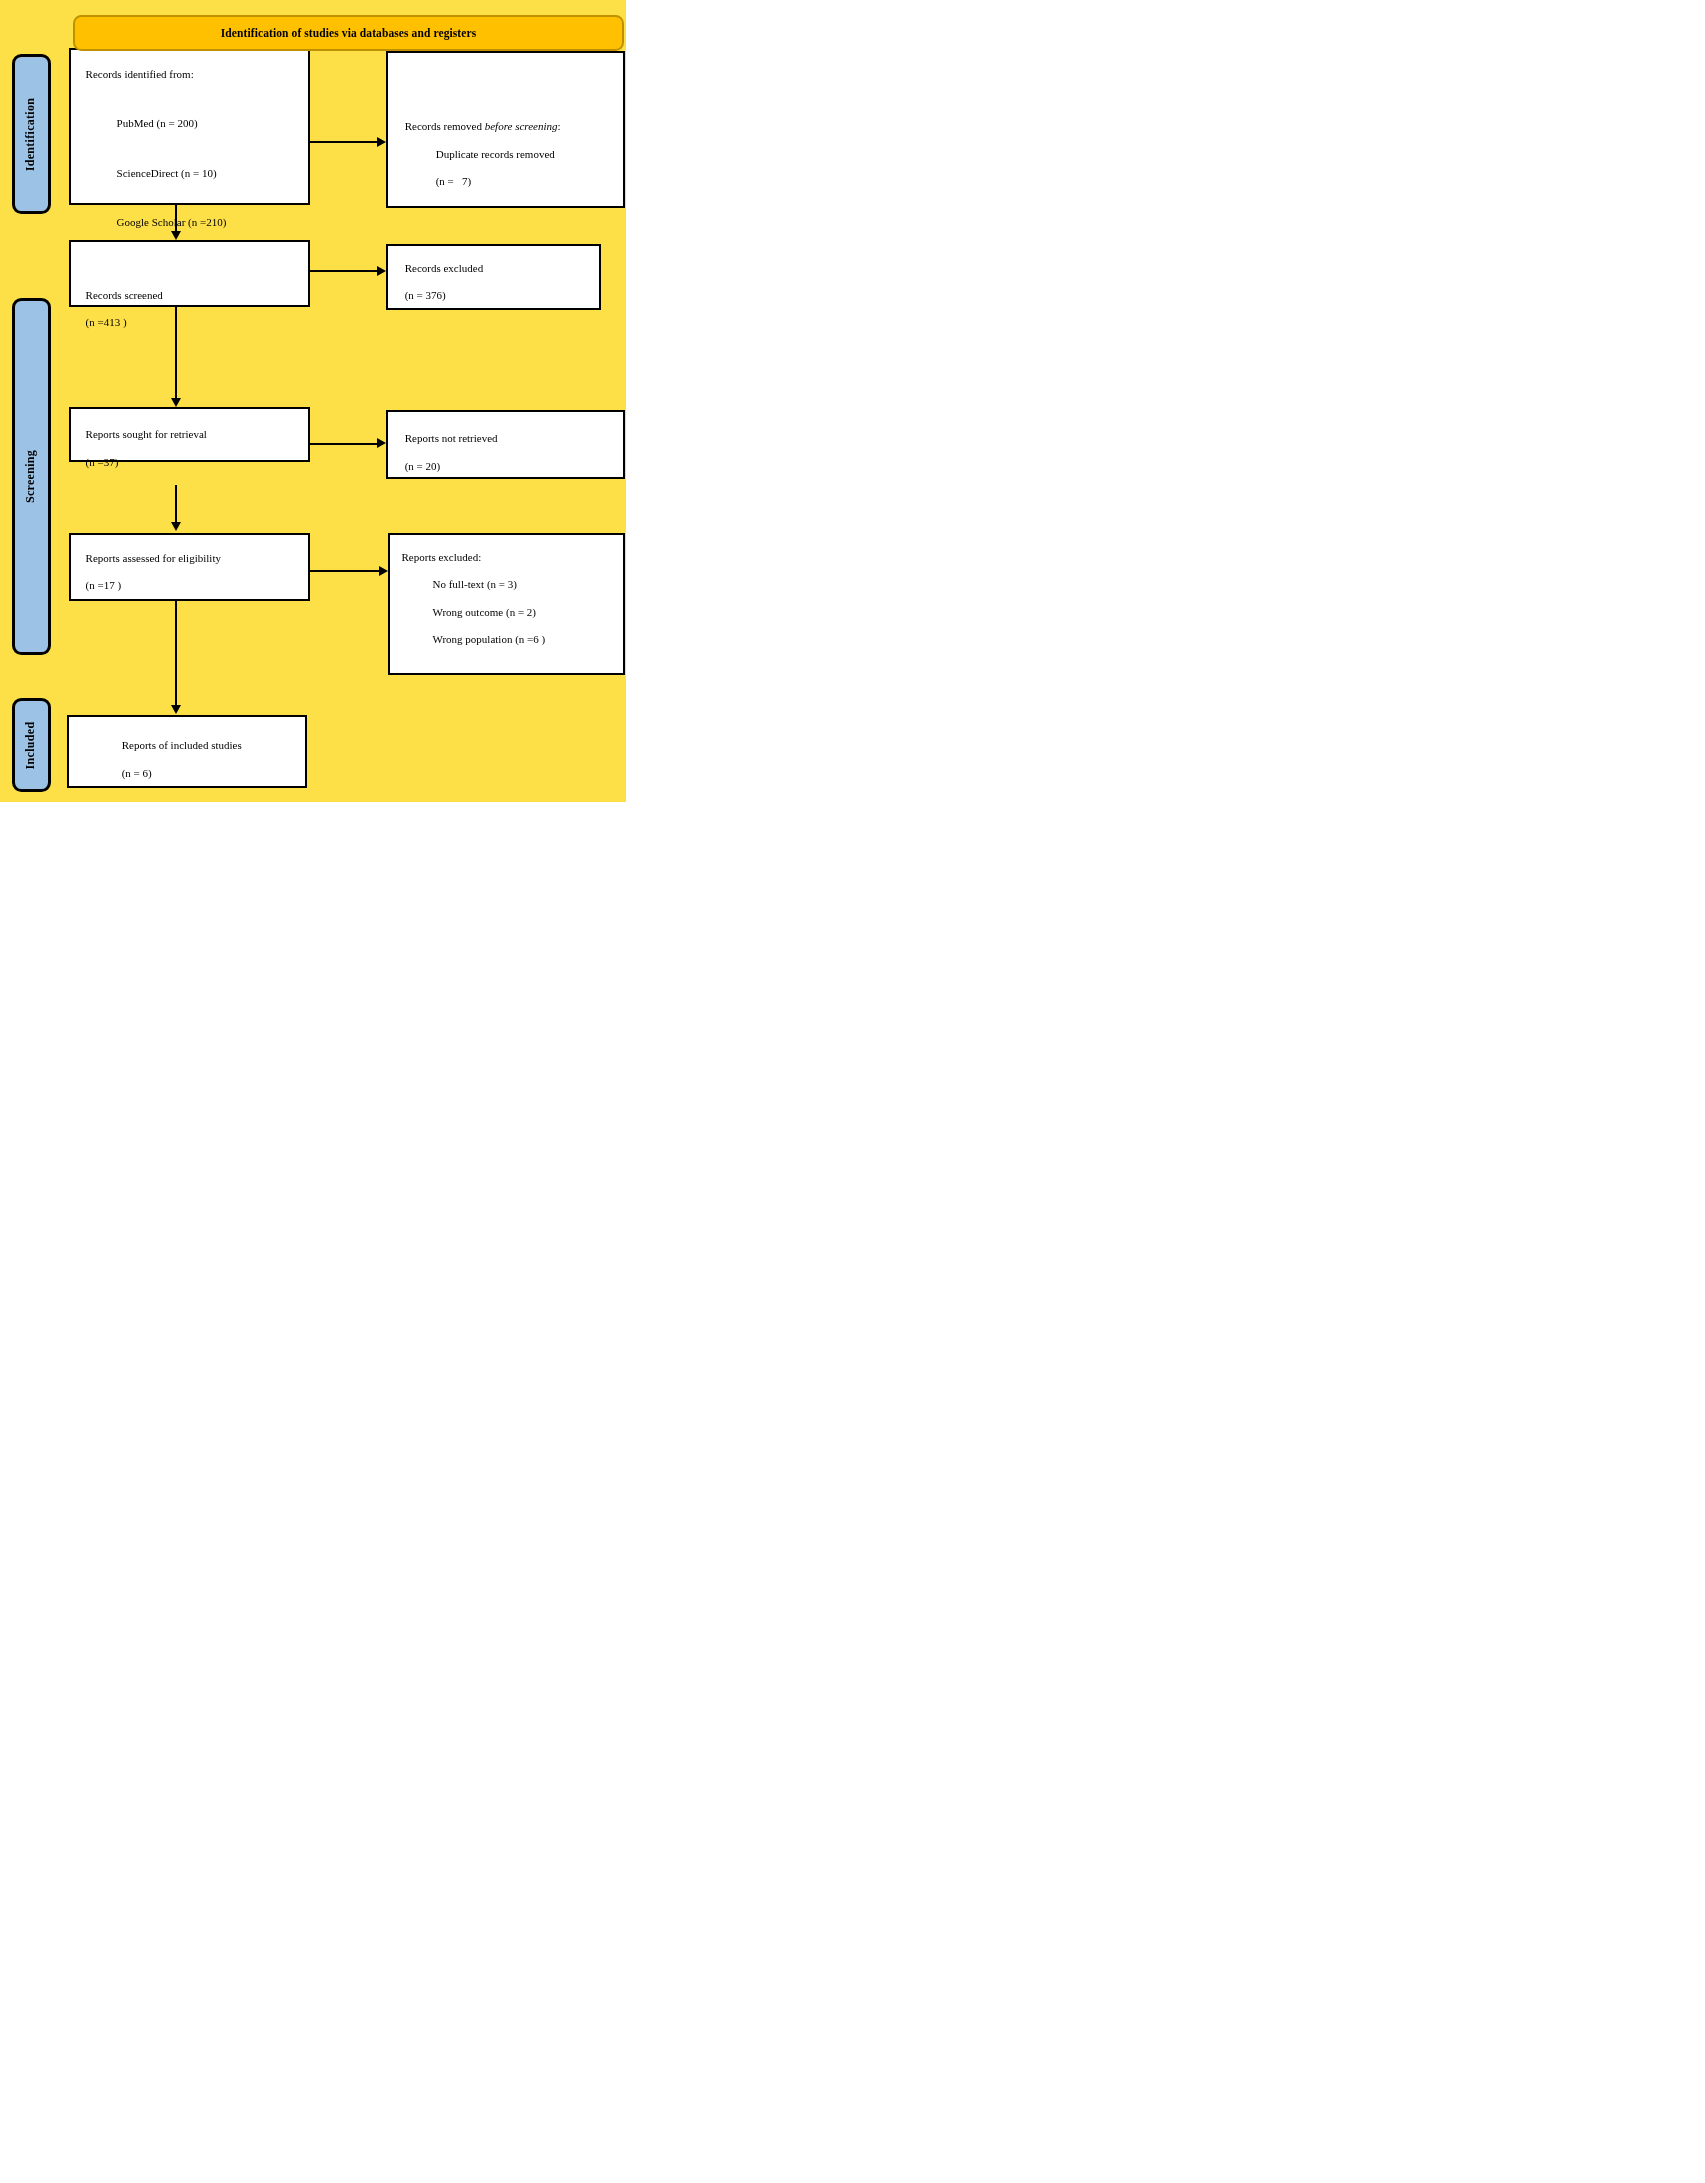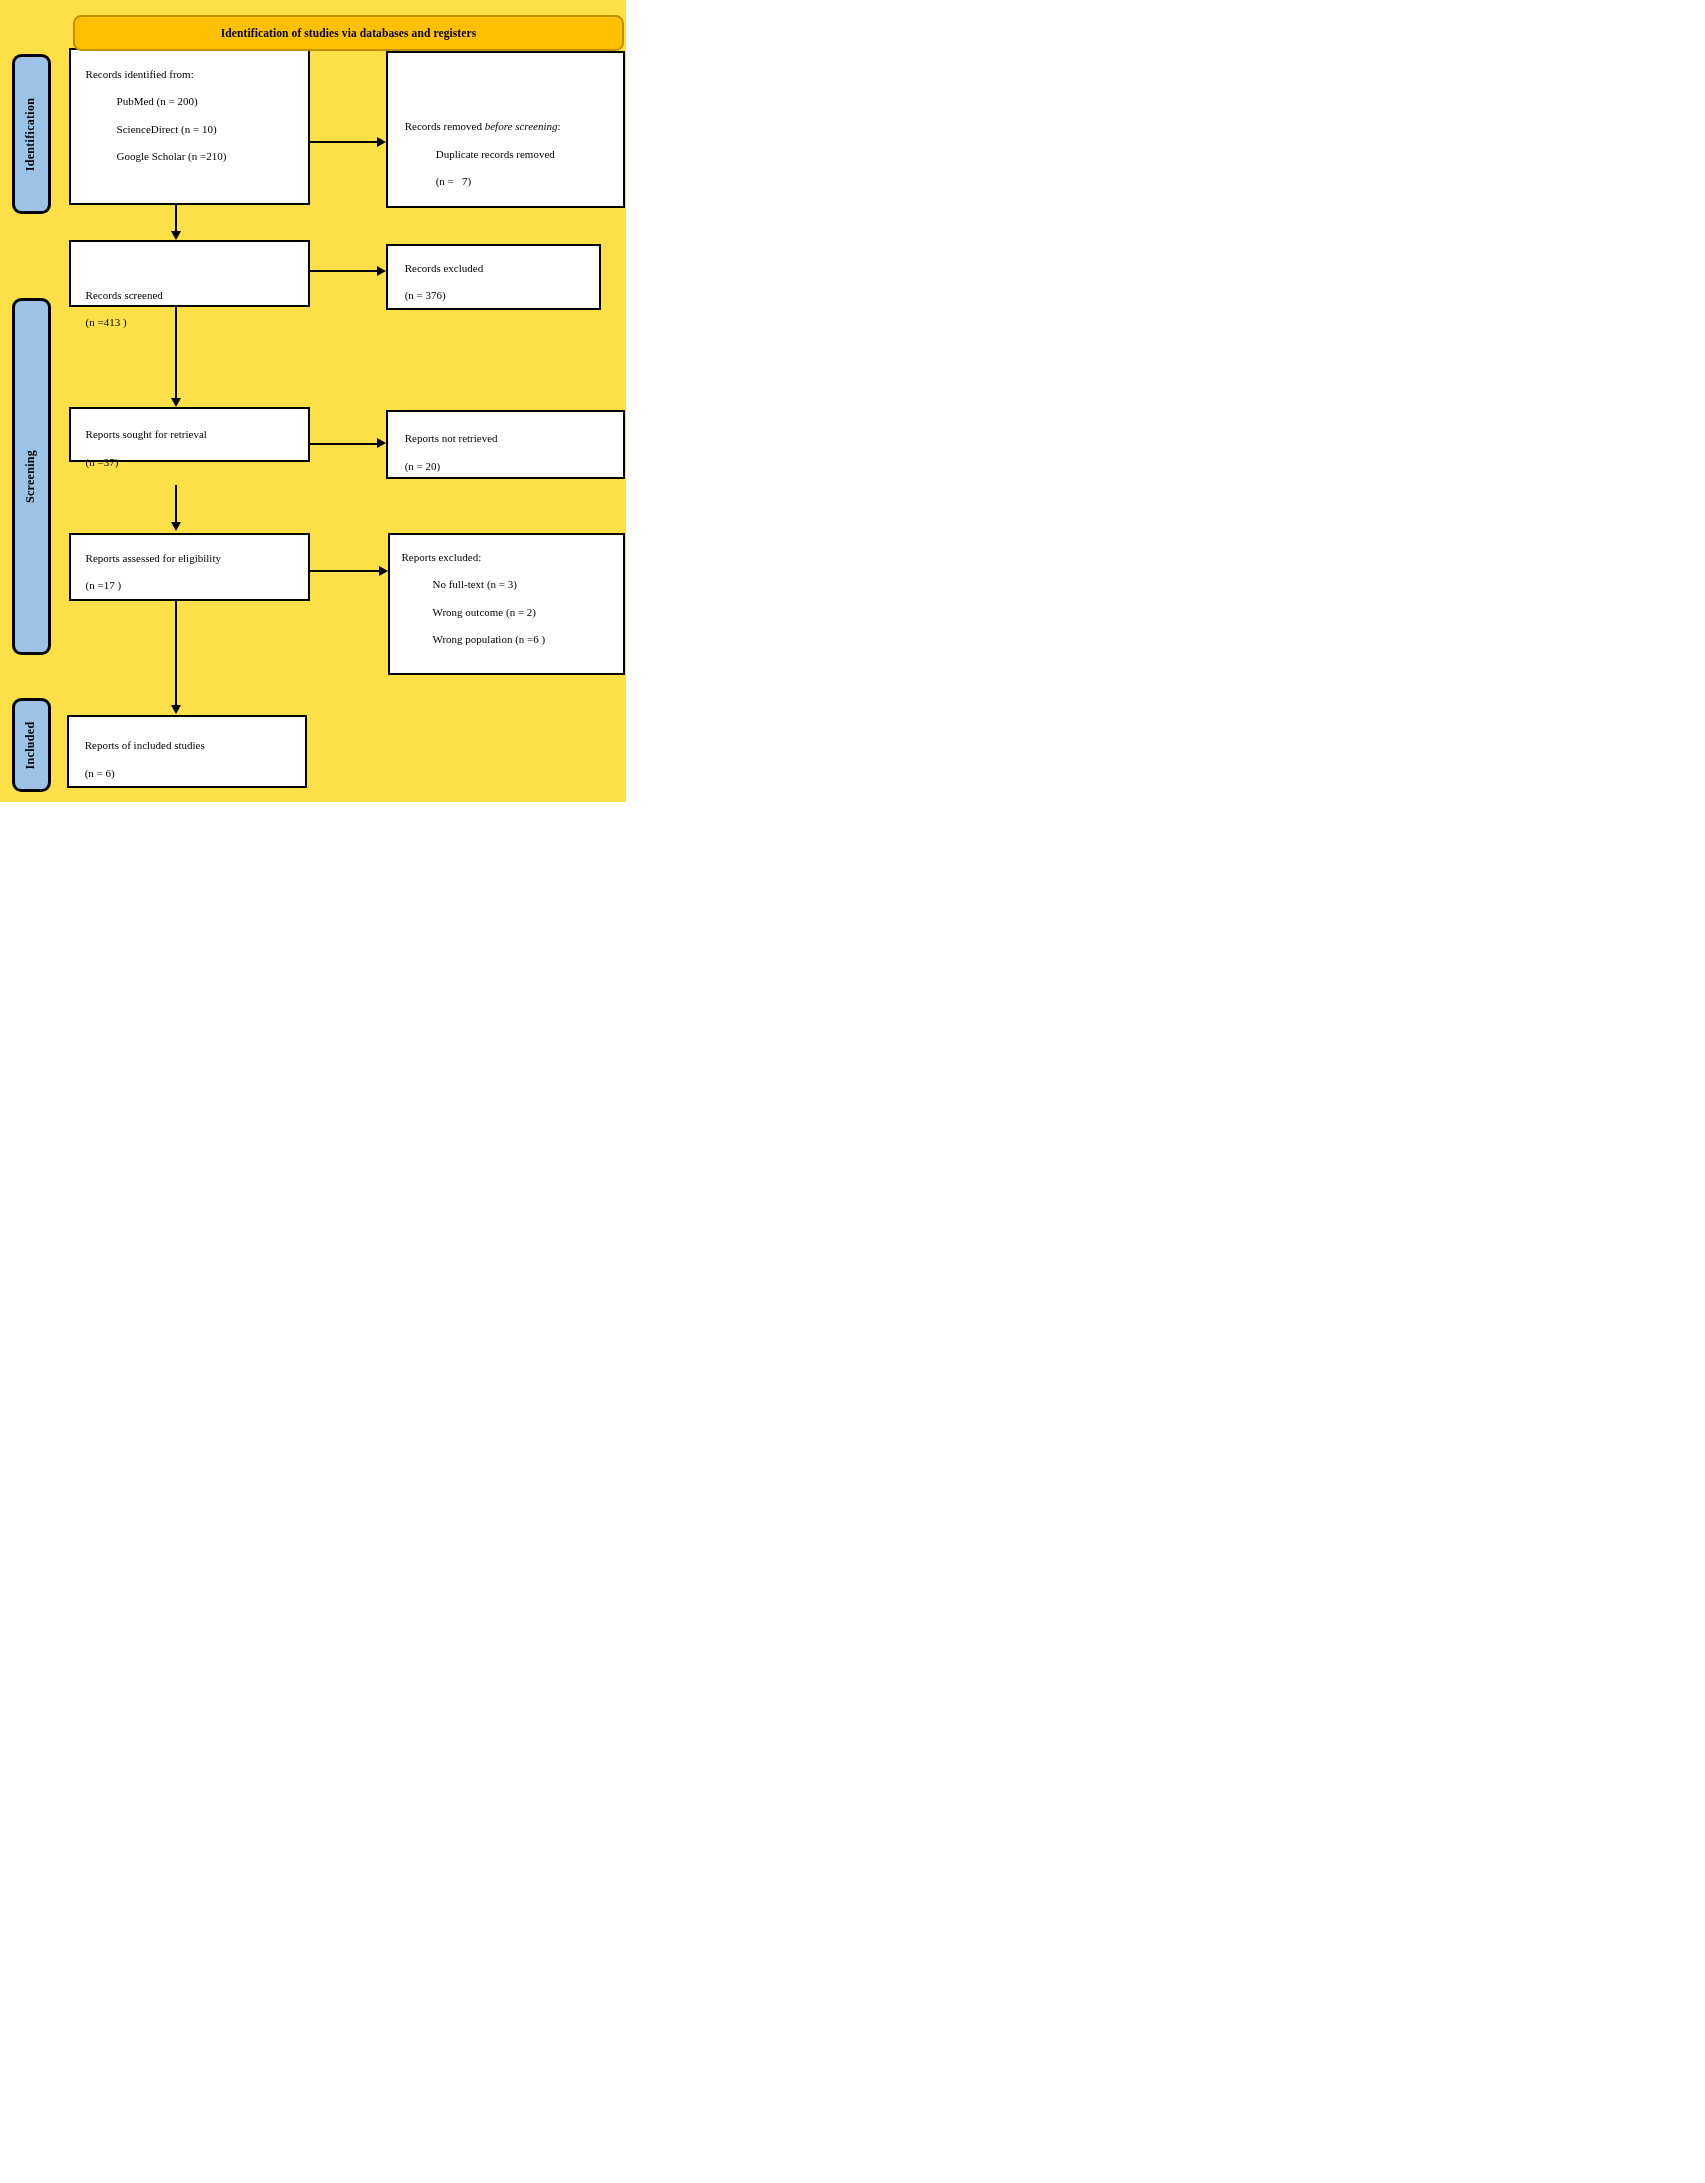--- a/index.html
+++ b/index.html
@@ -94,21 +94,21 @@
     <div class="stage-label">Identification</div>
   </div>
   <div class="stage" style="top:298px;height:357px;">
     <div class="stage-label">Screening</div>
   </div>
   <div class="stage" style="top:698px;height:94px;">
     <div class="stage-label">Included</div>
   </div>
 
   <div class="flowbox" style="left:69px;top:48px;width:241px;height:157px;">
-    <div class="inner" style="padding:16.7px 10.4px 0 14.6px;">
+    <div class="inner" style="padding:16.7px 10.4px 0 14.6px;gap:22px;">
       <div class="line">Records identified from:</div>
       <div class="line indent">PubMed (n = 200)</div>
       <div class="line indent">ScienceDirect (n = 10)</div>
       <div class="line indent">Google Scholar (n =210)</div>
     </div>
   </div>
 
   <div class="flowbox" style="left:386px;top:51px;width:239px;height:157px;">
     <div class="inner v-center" style="padding:0 9.4px 0 16.7px;">
       <div class="line"><span>Records removed </span><span style="font-style:italic;">before screening</span><span>:</span></div>
@@ -178,21 +178,21 @@
       <div class="line indent">Wrong population (n =6 )</div>
     </div>
   </div>
 
   <div class="shaft-h" style="left:310px;top:570px;width:70px;"></div>
   <div class="head-h" style="left:379px;top:566px;"></div>
 
   <div class="shaft-v" style="left:175px;top:601px;height:105px;"></div>
   <div class="head-v" style="left:171px;top:705px;"></div>
 
-  <div class="flowbox" style="left:67px;top:715px;width:240px;height:73px;">
+  <div class="flowbox" style="left:67px;top:715px;width:240px;height:73px;padding-left:37px;">
     <div class="inner" style="padding:21px 10.4px 0 15.7px;">
       <div class="line">Reports of included studies</div>
       <div class="line">(n = 6)</div>
     </div>
   </div>
 
 </div>
 
 
 </body></html>

